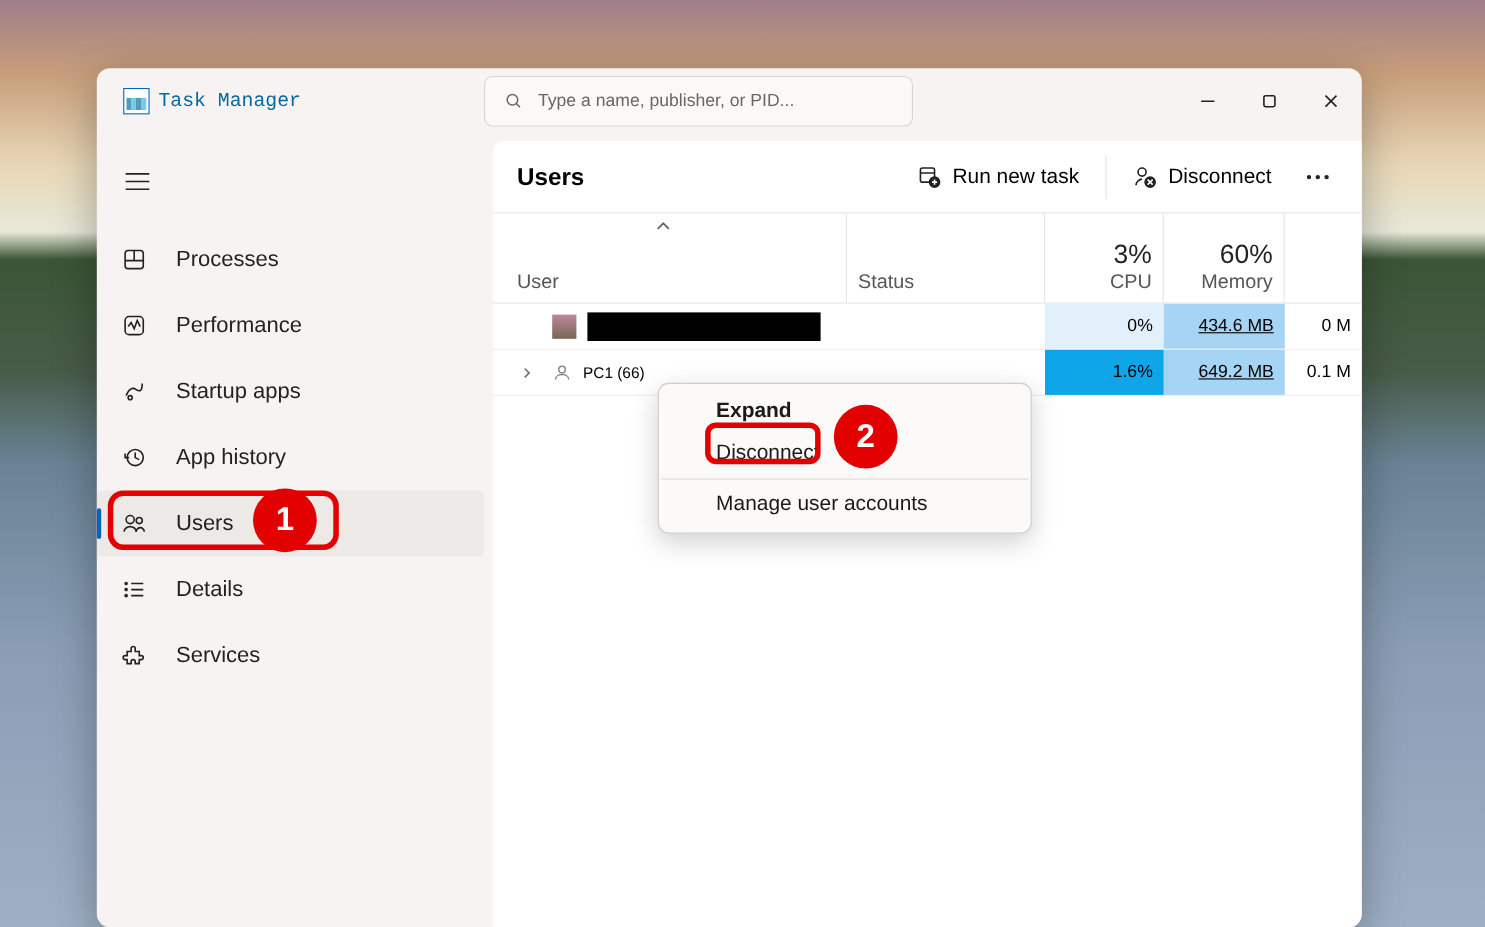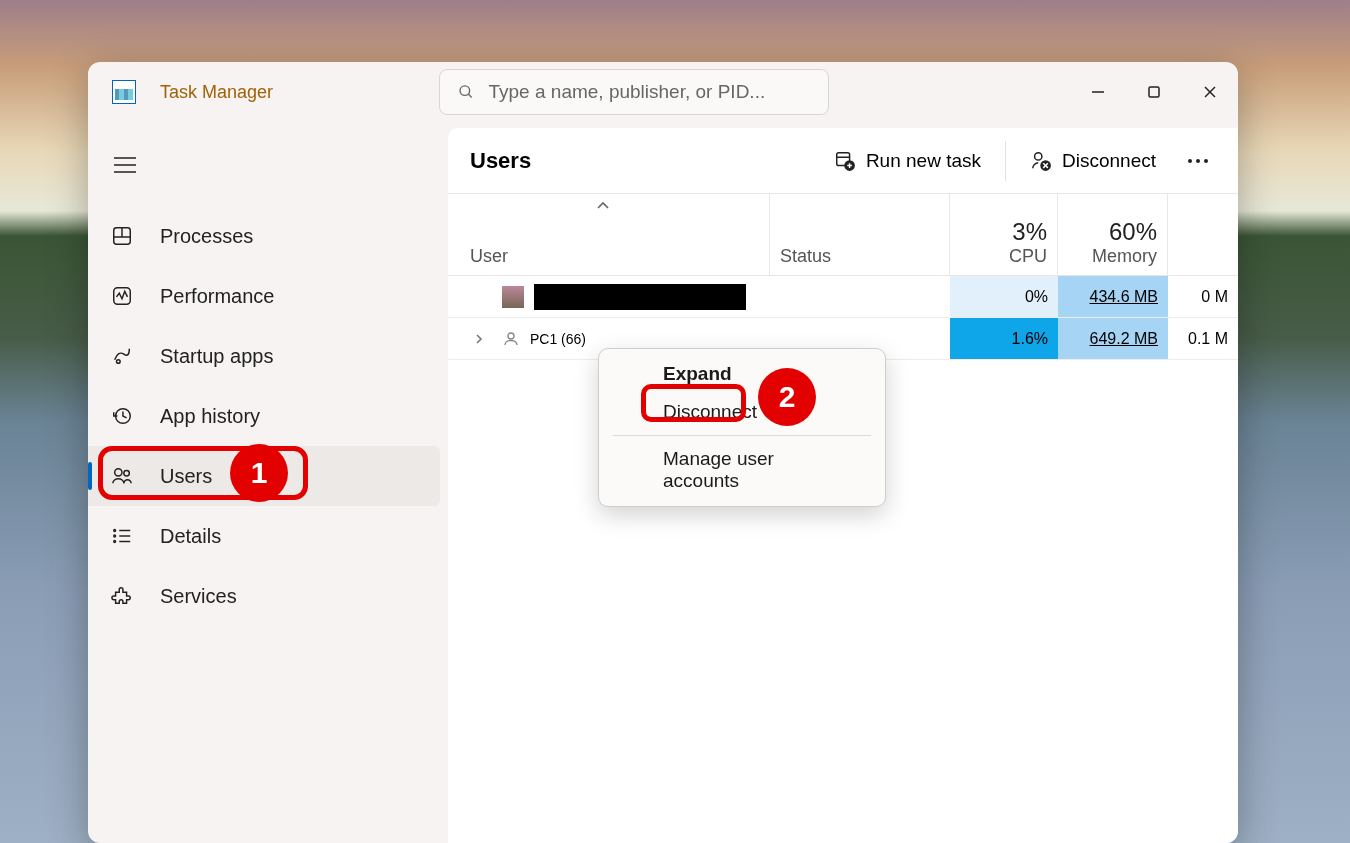--- a/index.html
+++ b/index.html
@@ -8,23 +8,23 @@
   background: linear-gradient(180deg, #9e7e8a 0%, #c89e7a 8%, #e8d8b8 18%, #e8e8d8 25%, #3a5535 28%, #485c48 40%, #6a8395 50%, #8a9db5 70%, #9eb0c5 100%);
 }
 .window {
   position: absolute; left: 88px; top: 62px; width: 1150px; height: 781px;
   background: #f6f3f2; border-radius: 12px; box-shadow: 0 10px 40px rgba(0,0,0,0.3);
   overflow: hidden; display: flex; flex-direction: column;
 }
 .titlebar { height: 60px; display: flex; align-items: center; }
 .app-icon { width: 24px; height: 24px; margin-left: 24px; background: #fff; border:1px solid #0067c0; position: relative; }
 .app-icon::after{content:"";position:absolute;left:2px;right:2px;bottom:3px;top:8px;background:linear-gradient(90deg,#59b 0 25%,#7cd 25% 50%,#59b 50% 75%,#7cd 75% 100%);}
-.app-title { margin-left: 24px; font-size: 18px; color: #a16207; }
+.app-title { margin-left: 8px; font-size: 18px; color: #0369a1; font-family: Liberation Mono, monospace; }
 .searchbox { margin-left: 166px; width: 390px; height: 46px; background: #faf9f8; border:1px solid #d8d5d3; border-radius:8px; display:flex; align-items:center; padding:0 18px; }
-.searchbox input { border:none; background:transparent; outline:none; font-size:19px; color:#1d4ed8; width:100%; }
+.searchbox input { border:none; background:transparent; outline:none; font-size:16px; color:#1d4ed8; width:100%; }
 .searchbox input::placeholder{color:#6a6663;}
 .searchbox svg{color:#6a6663;}
 .winbtns { margin-left:auto; display:flex; }
 .winbtn { width:56px; height:44px; display:flex; align-items:center; justify-content:center; color:#222;}
 .body { flex:1; display:flex; }
 .sidebar { width:360px; padding-top:20px; }
 .menu-toggle { width:46px; height:46px; margin-left:14px; display:flex; align-items:center; justify-content:center; cursor:pointer;}
 .navlist { margin-top:18px; }
 .navitem { height:60px; display:flex; align-items:center; padding-left:20px; font-size:20px; color:#222; position:relative; cursor:pointer; border-radius:0 6px 6px 0; margin-right:8px;}
 .navitem .ic { width:28px; height:28px; display:flex; align-items:center; justify-content:center; margin-right:24px;}
@@ -53,21 +53,21 @@
 .c-status{width:180px;}
 .c-cpu{width:108px;justify-content:flex-end;padding-right:10px;}
 .c-mem{width:110px;justify-content:flex-end;padding-right:10px;}
 .c-net{flex:1;justify-content:flex-end;padding-right:10px;}
 .heat-a{background:#0ea5e9;} .heat-b{background:#a6d4f5;text-decoration:underline;} .heat-c{background:#e2f0fc;}
 .avatar{width:22px;height:22px;background:linear-gradient(#b89,#765);}
 .redacted{width:212px;height:26px;background:#000;}
 .expander{width:18px;height:18px;display:flex;align-items:center;justify-content:center;color:#666;margin-right:4px;}
 .usericon{color:#888;}
 
-.ctxmenu{position:absolute;left:510px;top:286px;width:288px;background:#fbfaf9;border:1px solid #d0cdca;border-radius:10px;box-shadow:0 8px 24px rgba(0,0,0,0.18);padding:6px 12px;z-index:5;}
+.ctxmenu{position:absolute;left:510px;top:286px;width:340px;background:#fbfaf9;border:1px solid #d0cdca;border-radius:10px;box-shadow:0 8px 24px rgba(0,0,0,0.18);padding:6px 0;z-index:5;}
 .ctxitem{padding:8px 22px 8px 52px;font-size:19px;color:#1a1a1a;cursor:pointer;}
 .ctxitem.bold{font-weight:700;}
 .ctxsep{height:1px;background:#ddd9d6;margin:4px 2px;}
 
 .redbox1{position:absolute;left:10px;top:384px;width:210px;height:54px;border:5px solid #e20000;border-radius:14px;z-index:10;}
 .circle{position:absolute;width:58px;height:58px;border-radius:50%;background:#e20000;color:#fff;font-size:30px;font-weight:600;display:flex;align-items:center;justify-content:center;z-index:11;}
 .circle1{left:142px;top:382px;}
 .redbox2{position:absolute;left:553px;top:322px;width:105px;height:38px;border:5px solid #e20000;border-radius:10px;z-index:10;}
 .circle2{left:670px;top:306px;}
 svg{display:block;}

